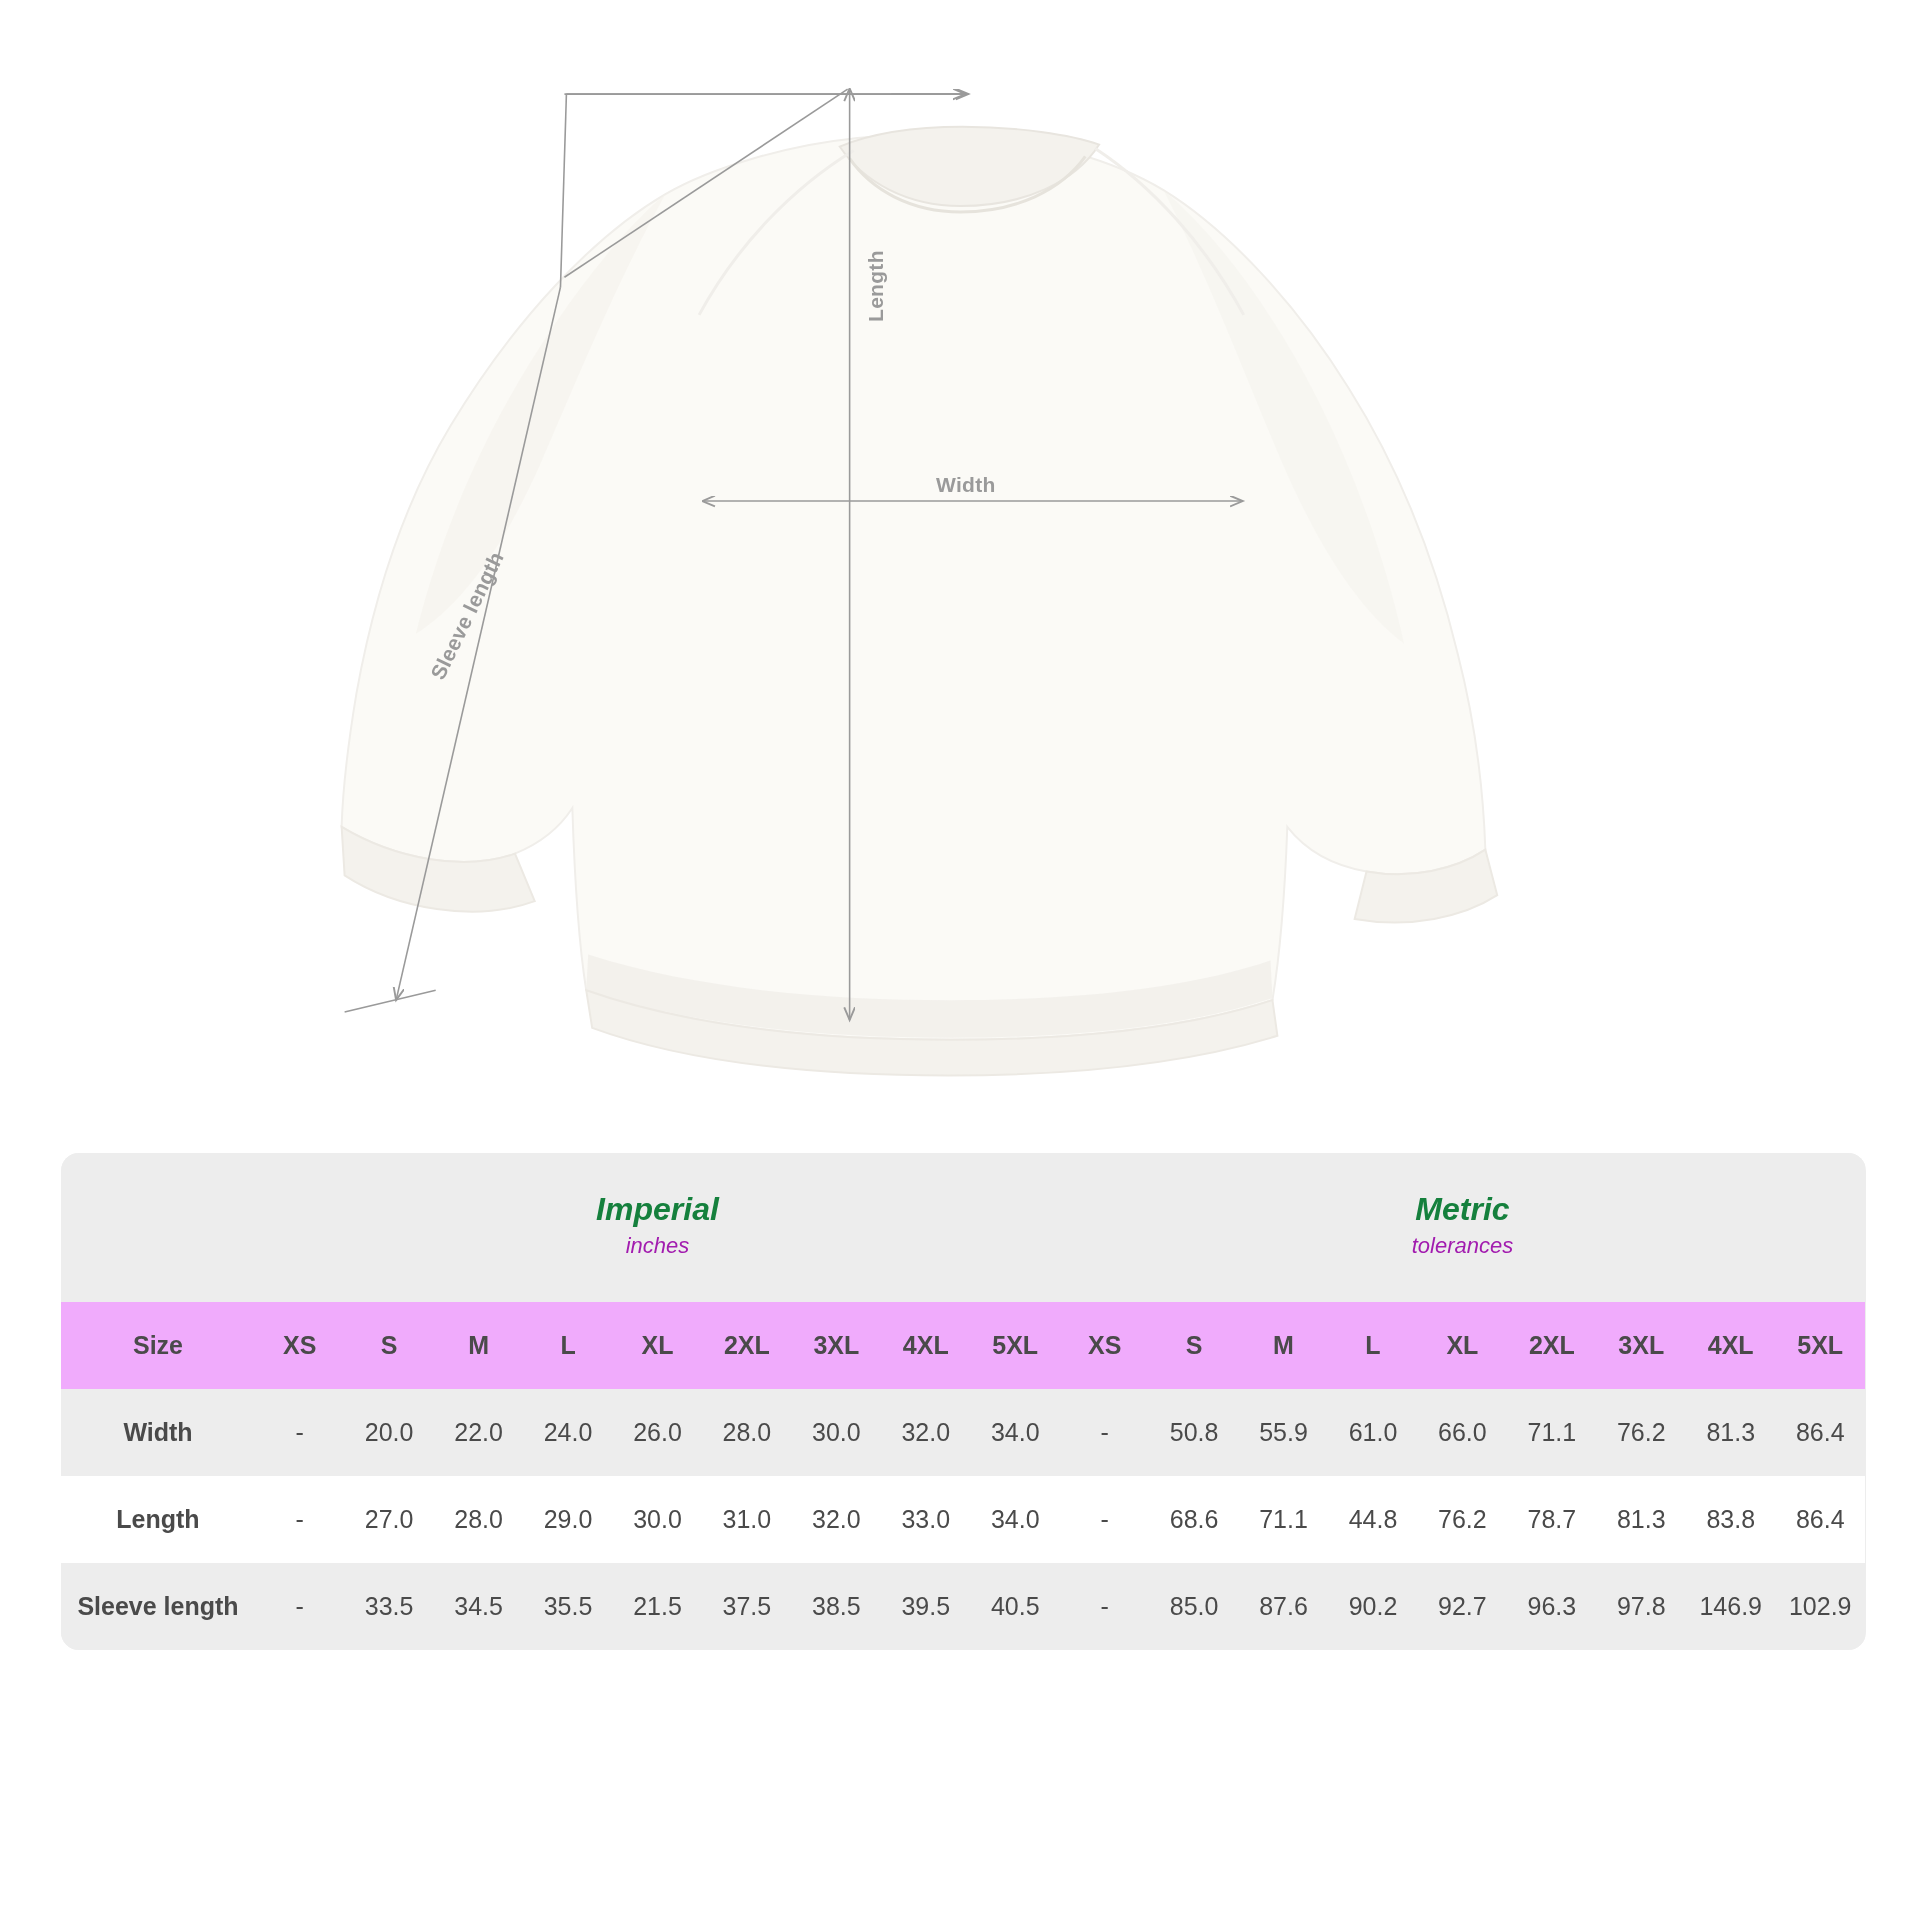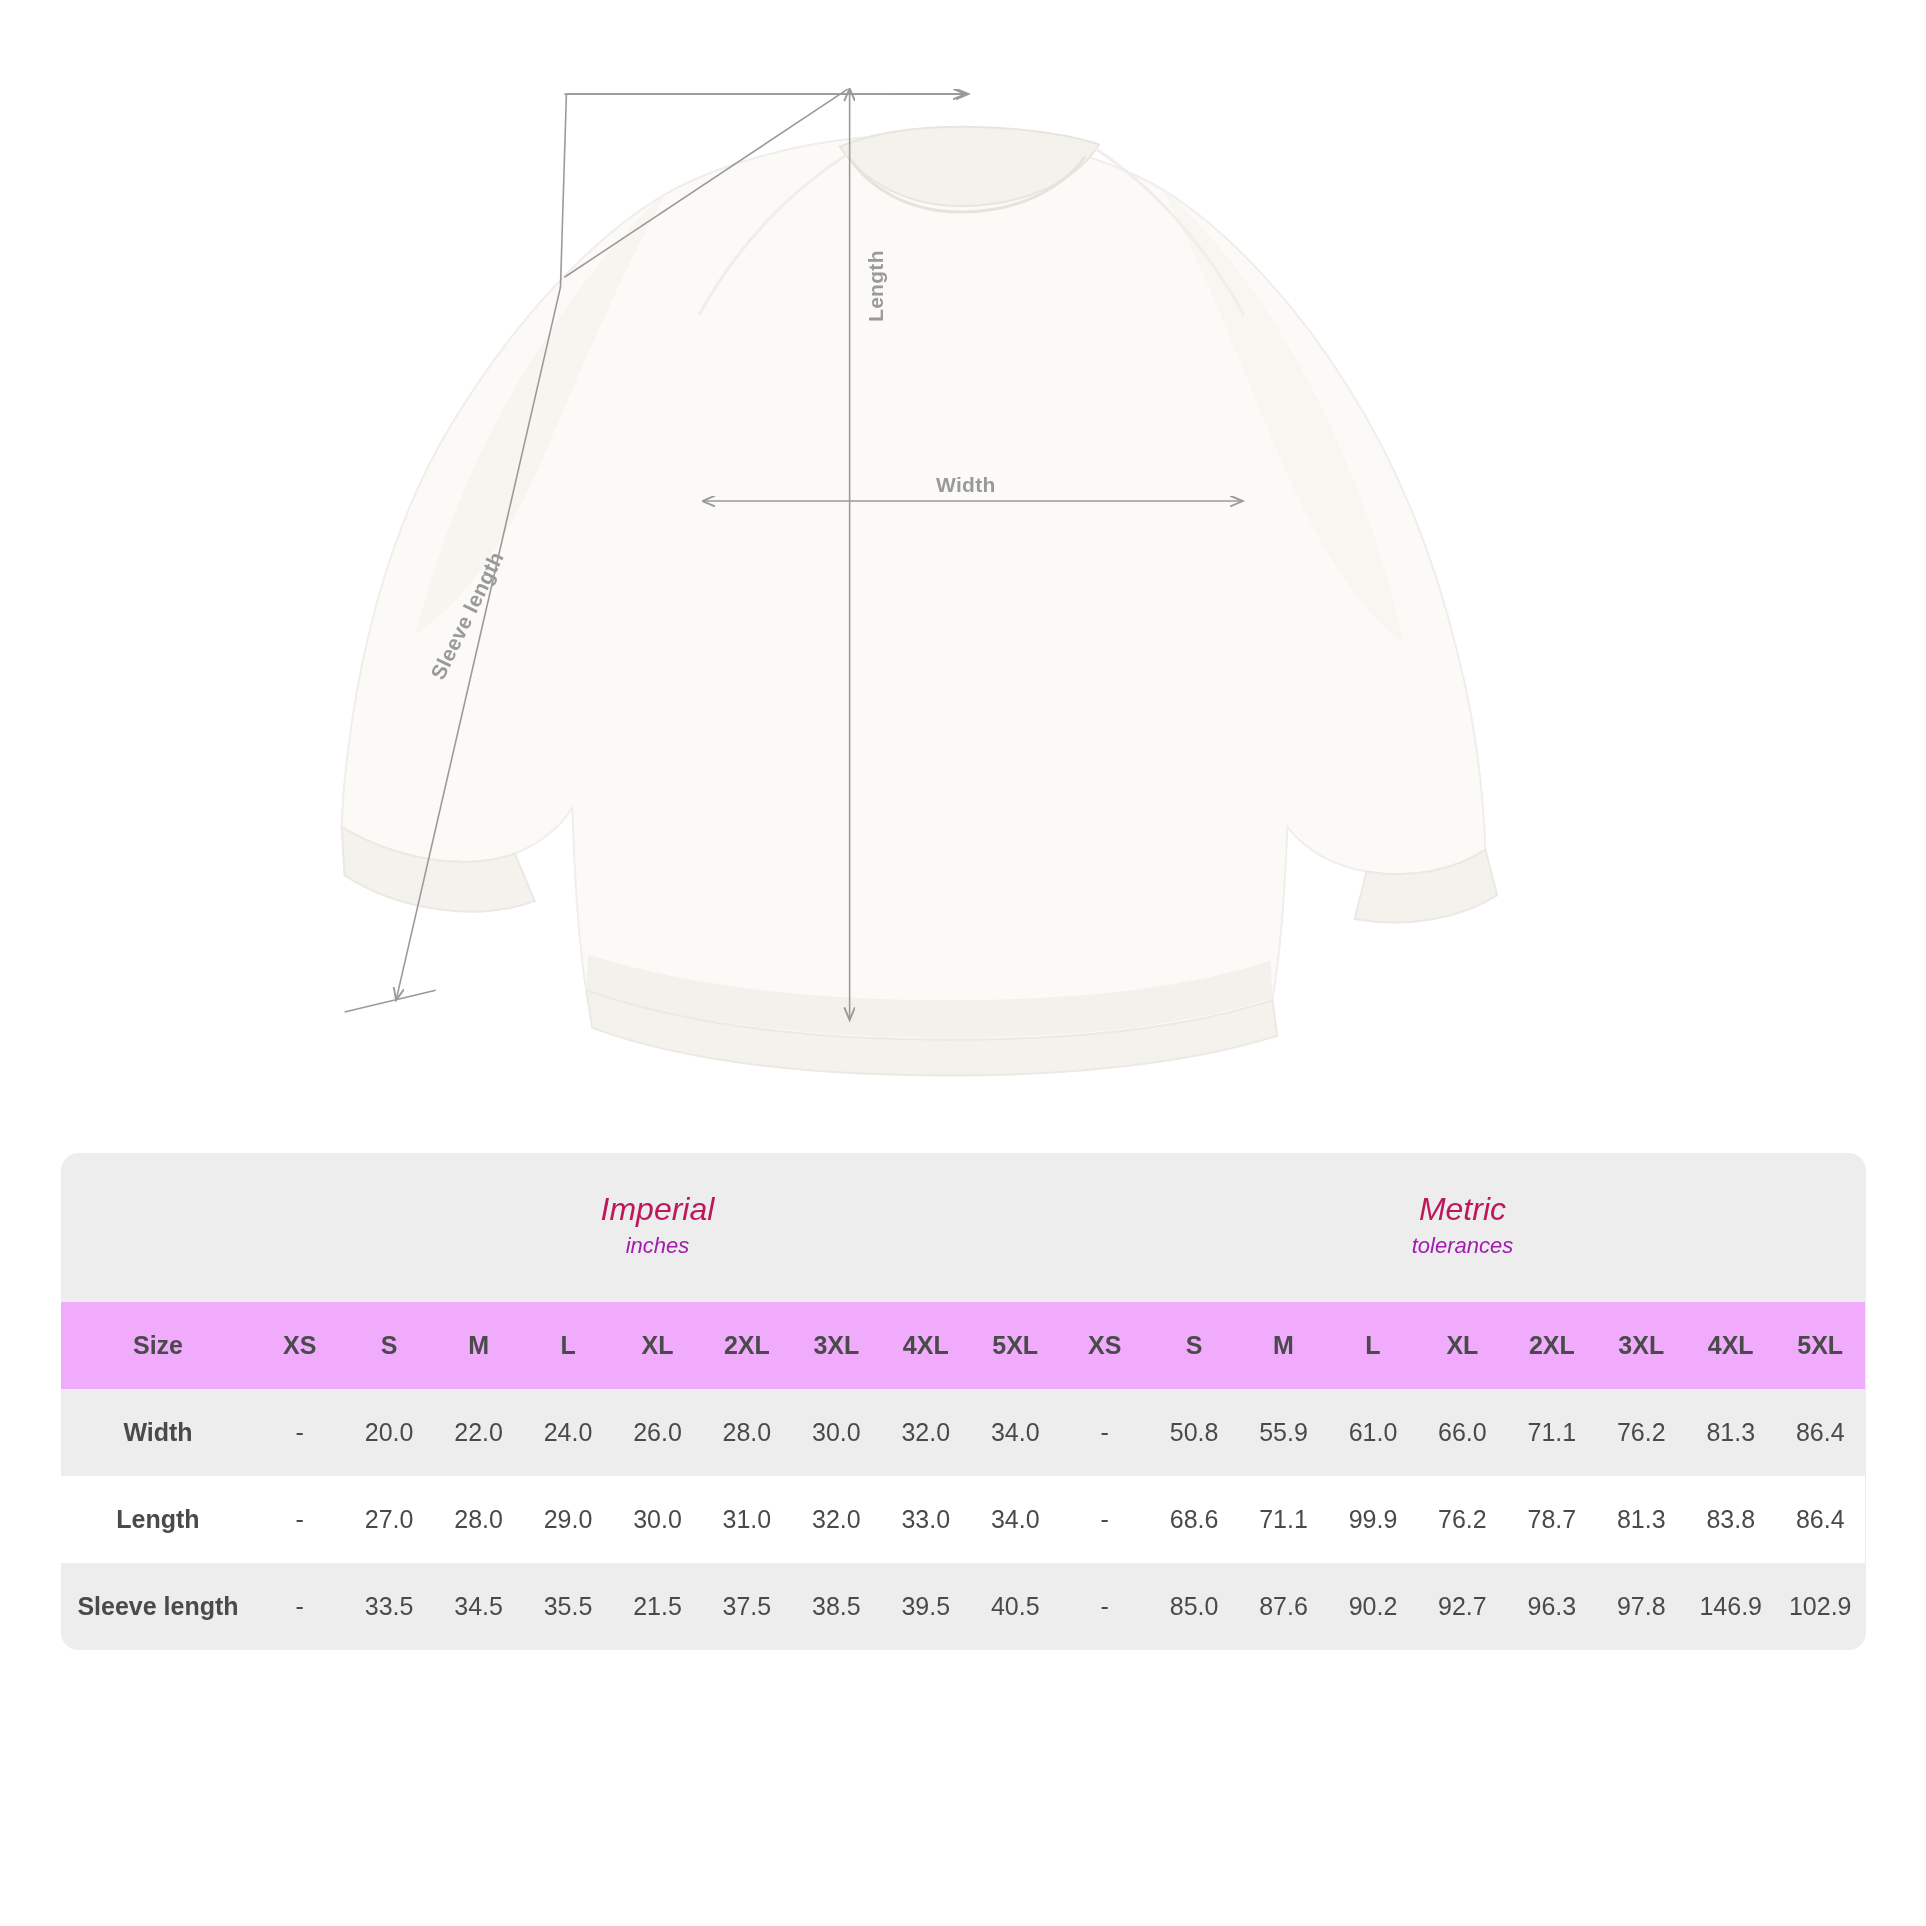--- a/index.html
+++ b/index.html
@@ -98,23 +98,23 @@
     padding: 0;
     height: 87px;
     border: none;
   }
   .unit-head {
     height: 149px;
     background: #ededed;
   }
   .unit-title {
     font-size: 32px;
-    font-weight: normal;
+    font-weight: bold;
     font-style: italic;
-    color: #be185d;
+    color: #15803d;
     line-height: 1.1;
   }
   .unit-sub {
     font-size: 22px;
     font-style: italic;
     color: #a21caf;
     line-height: 1.6;
   }
   .row-head {
     background: #f0abfc;
@@ -292,21 +292,21 @@
           <td>28.0</td>
           <td>29.0</td>
           <td>30.0</td>
           <td>31.0</td>
           <td>32.0</td>
           <td>33.0</td>
           <td>34.0</td>
           <td>-</td>
           <td>68.6</td>
           <td>71.1</td>
-          <td>99.9</td>
+          <td>44.8</td>
           <td>76.2</td>
           <td>78.7</td>
           <td>81.3</td>
           <td>83.8</td>
           <td>86.4</td>
         </tr>
 
         <tr class="row-alt">
           <th class="rowlabel">Sleeve length</th>
           <td>-</td>

